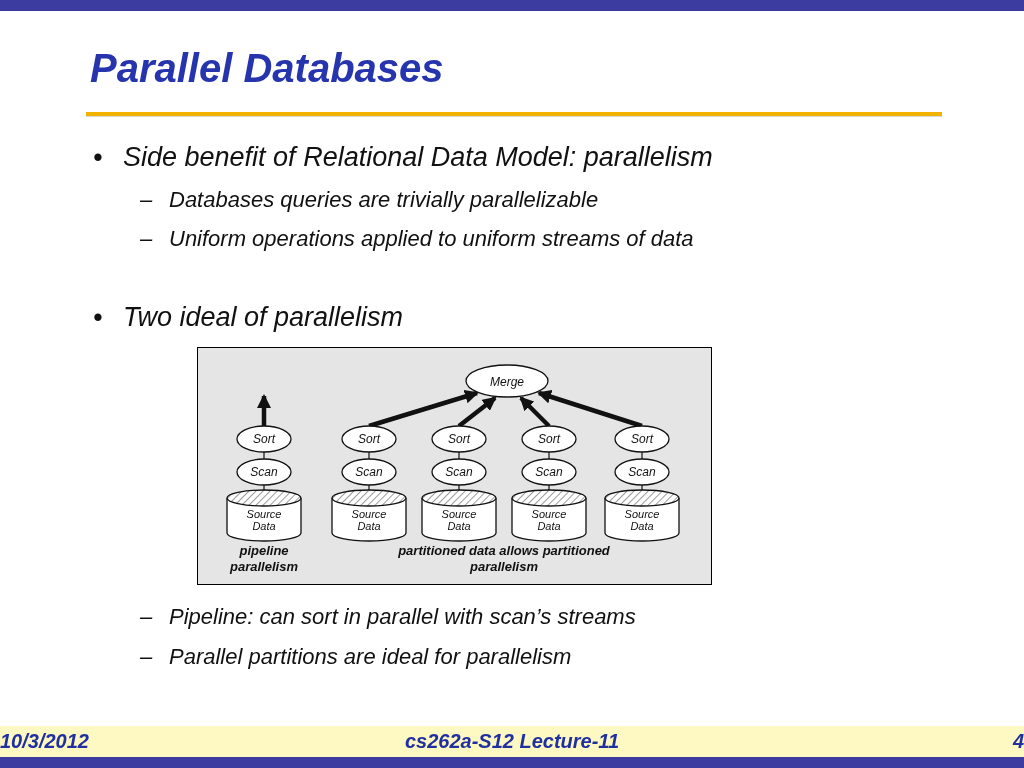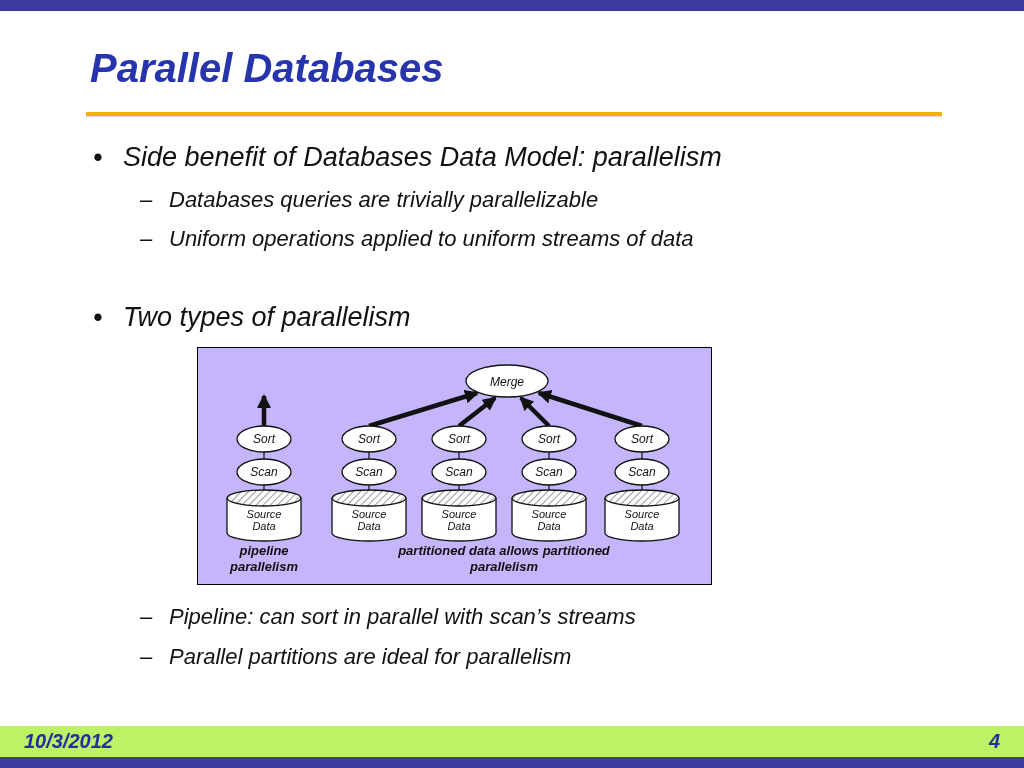--- a/index.html
+++ b/index.html
@@ -39,70 +39,70 @@
     white-space: nowrap;
   }
   .bullet.l1 { left: 93px; font-size: 27px; line-height: 1.2; }
   .bullet.l1 .glyph { width: 30px; flex: 0 0 30px; }
   .bullet.l2 { left: 140px; font-size: 22px; line-height: 1.2; }
   .bullet.l2 .glyph { width: 29px; flex: 0 0 29px; }
   .diagram-box {
     position: absolute; left: 197px; top: 347px;
     width: 513px; height: 236px;
     border: 1px solid #000;
-    background: #c4b5fd;
+    background: #e5e5e5;
   }
   .diagram-box svg { display: block; }
   .diagram-box text {
     font-family: "Liberation Sans", sans-serif;
     fill: #111;
   }
   .node-label { font-size: 12px; }
   .cyl-label { font-size: 11px; }
   .diag-caption { font-size: 13px; font-weight: bold; }
   .footer-strip {
     position: absolute; left: 0; right: 0; bottom: 11px; height: 31px;
-    background: #bef264;
+    background: #fef9c3;
     display: flex; align-items: center;
-    padding: 0 24px;
+    padding: 0 0;
     box-sizing: border-box;
     font-size: 20px; font-weight: bold; color: #2130a0;
   }
   .f-left { flex: 1; text-align: left; }
   .f-center { flex: 2; text-align: center; }
   .f-right { flex: 1; text-align: right; }
 </style>
 </head>
 <body>
 
 <div class="slide">
 
   <div class="top-bar"></div>
 
   <h1 class="title">Parallel Databases</h1>
   <div class="gold-rule"></div>
 
   <div class="bullet l1" style="top:141px">
     <span class="glyph">•</span>
-    <span class="btext">Side benefit of Databases Data Model: parallelism</span>
+    <span class="btext">Side benefit of Relational Data Model: parallelism</span>
   </div>
 
   <div class="bullet l2" style="top:187px">
     <span class="glyph">–</span>
     <span class="btext">Databases queries are trivially parallelizable</span>
   </div>
 
   <div class="bullet l2" style="top:226px">
     <span class="glyph">–</span>
     <span class="btext">Uniform operations applied to uniform streams of data</span>
   </div>
 
   <div class="bullet l1" style="top:301px">
     <span class="glyph">•</span>
-    <span class="btext">Two types of parallelism</span>
+    <span class="btext">Two ideal of parallelism</span>
   </div>
 
   <div class="diagram-box">
     <svg width="511" height="234" viewBox="0 0 511 234">
       <defs>
         <pattern id="hatch" patternUnits="userSpaceOnUse" width="5" height="5" patternTransform="rotate(45)">
           <rect width="5" height="5" fill="#ffffff"></rect>
           <line x1="0" y1="0" x2="0" y2="5" stroke="#666" stroke-width="1.3"></line>
         </pattern>
         <marker id="ah" markerWidth="16" markerHeight="14" refX="12" refY="7" orient="auto" markerUnits="userSpaceOnUse">
@@ -196,18 +196,19 @@
     <span class="btext">Pipeline: can sort in parallel with scan’s streams</span>
   </div>
 
   <div class="bullet l2" style="top:644px">
     <span class="glyph">–</span>
     <span class="btext">Parallel partitions are ideal for parallelism</span>
   </div>
 
   <div class="footer-strip">
     <span class="f-left">10/3/2012</span>
+    <span class="f-center">cs262a-S12 Lecture-11</span>
     <span class="f-right">4</span>
   </div>
 
   <div class="bottom-bar"></div>
 
 </div>
 
 </body></html>

